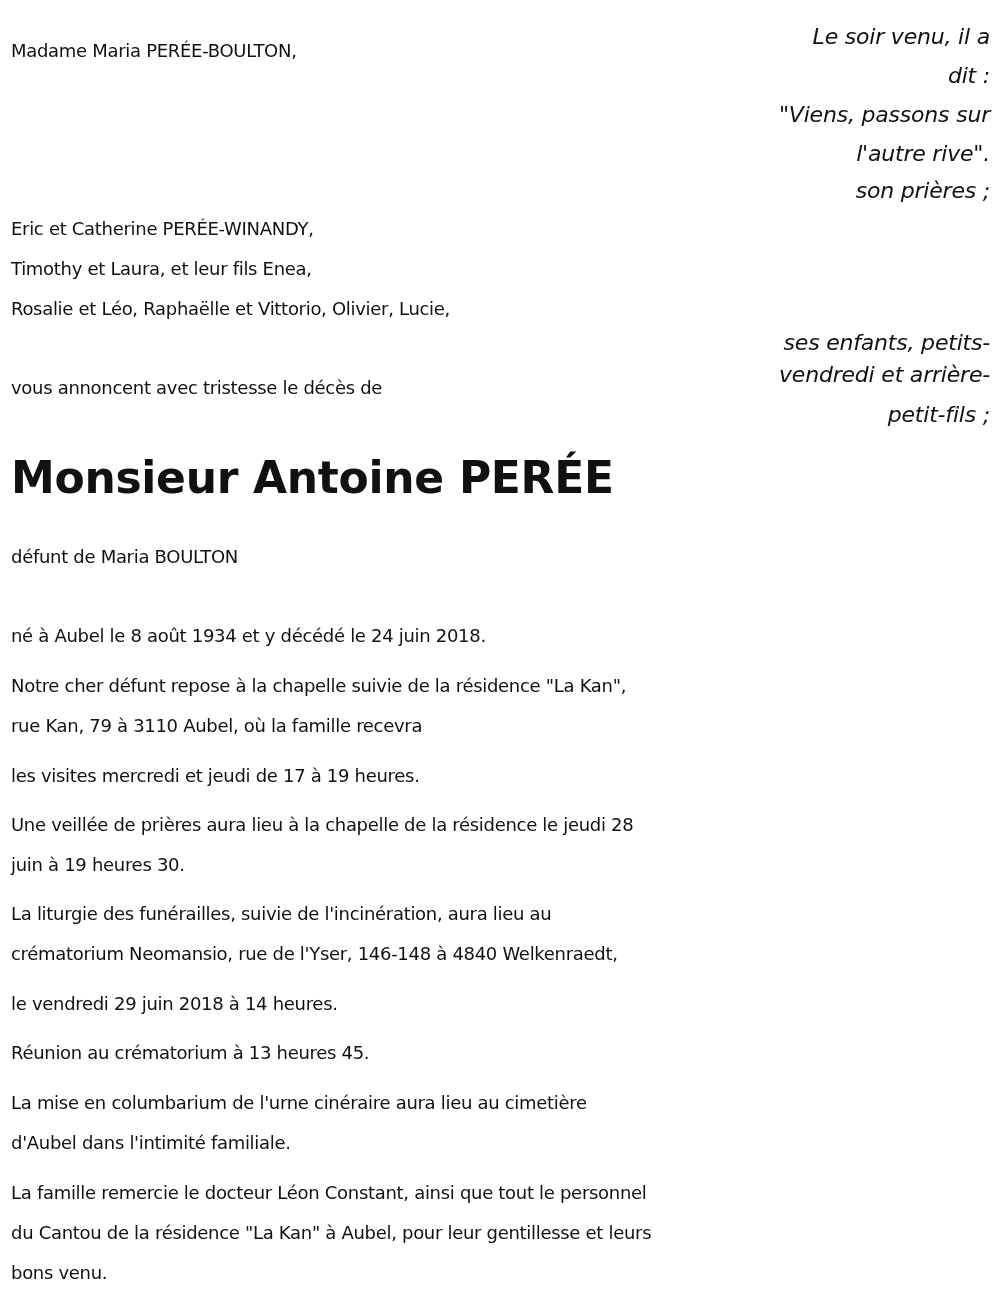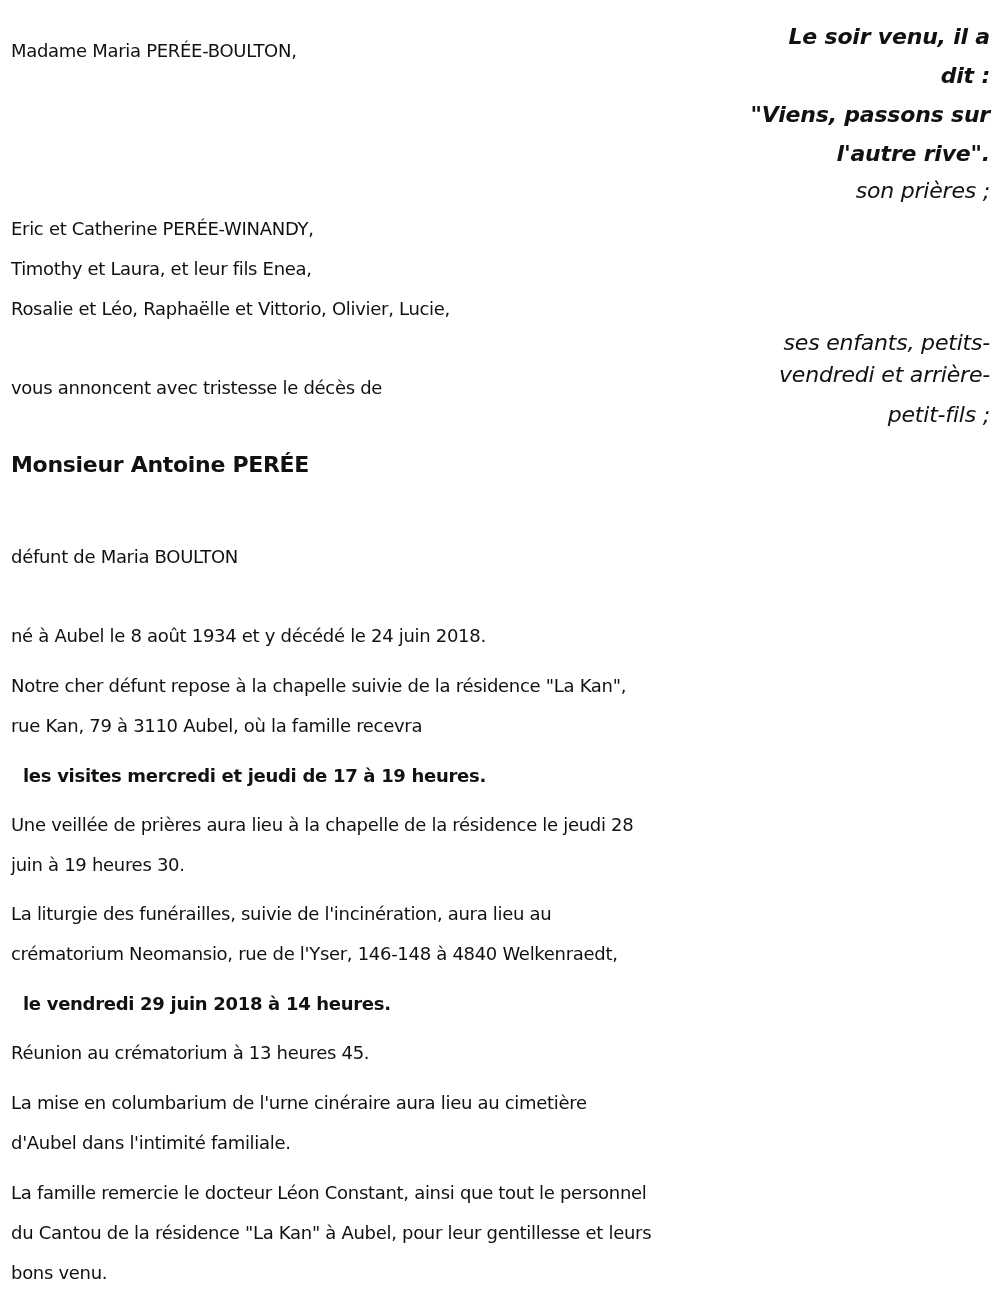--- a/index.html
+++ b/index.html
@@ -1,23 +1,23 @@
 <!DOCTYPE html>
 <html><head>
 <meta charset="utf-8">
 <style>
   html, body { margin: 0; padding: 0; background: #ffffff; }
   body { width: 1000px; height: 1307px; position: relative; overflow: hidden;
          font-family: "DejaVu Sans", sans-serif; color: #111; }
   .abs { position: absolute; white-space: nowrap; }
   .left { left: 11px; font-size: 18px; letter-spacing: -0.3px; }
   .right { right: 10px; text-align: right; font-size: 22px; font-style: italic; letter-spacing: -0.2px; }
-  .quote { font-weight: bold; }
-  .name { font-size: 22px; font-weight: bold; letter-spacing: -0.3px; }
-  .bold { font-weight: bold; margin-left: 12px; }
+  .quote { font-weight: normal; }
+  .name { font-size: 44px; font-weight: bold; letter-spacing: -0.3px; }
+  .bold { font-weight: normal; }
 </style>
 </head>
 <body>
 
 <div>
   <div class="abs left" style="top:40px">Madame Maria PERÉE-BOULTON,</div>
 
   <div class="abs right quote" style="top:24px">Le soir venu, il a</div>
   <div class="abs right quote" style="top:63px">dit :</div>
   <div class="abs right quote" style="top:102px">"Viens, passons sur</div>

